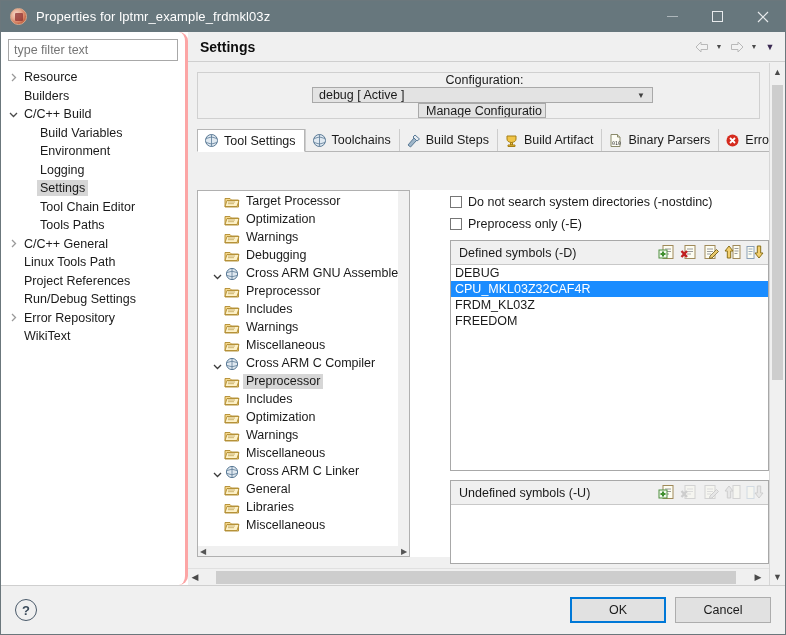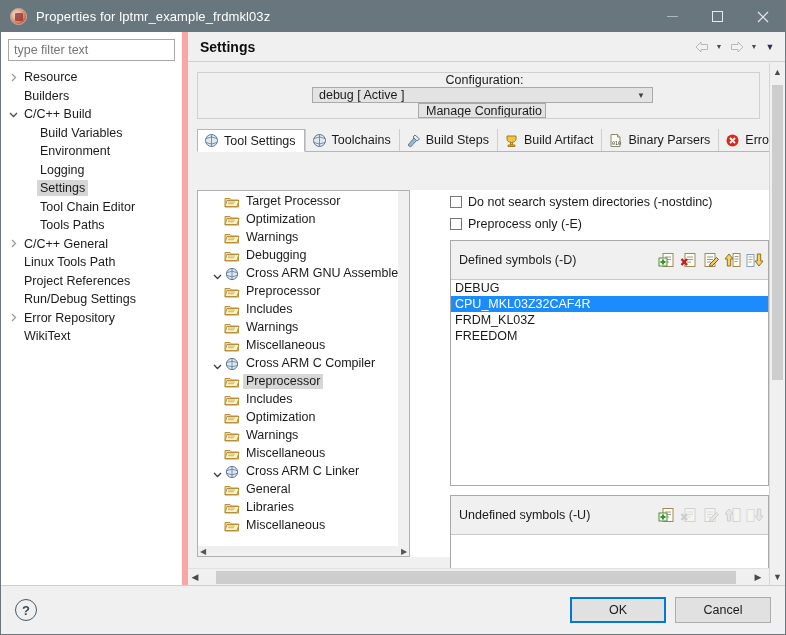--- a/index.html
+++ b/index.html
@@ -26,22 +26,22 @@
          color:#d9dde0; font-size:13px; }
   .wbtn.min i{ display:block; width:11px; height:1px; background:#aeb7bb; }
   .wbtn.max i{ display:block; width:11px; height:11px; border:1.5px solid #e7eaec; }
   .wbtn.close svg{ display:block; }
 
   
   #body{ position:absolute; top:31px; left:0; right:0; bottom:49px; display:flex;
          background:#ffffff; }
 
   
-  #leftpane{ width:187px; background:#ffffff; border-right:6px solid #fca5a5;
-             position:relative; flex:none; }
+  #leftpane{ width:187px; background:#ffffff; border-right:3px solid #fca5a5;
+             position:relative; flex:none;border-radius:9px; }
   #filter-wrap{ padding:7px 7px 5px 7px; }
   #filter-input{ width:100%; height:22px; border:1px solid #a8a8a8; background:#fff;
                  font-family:"Liberation Sans",sans-serif; font-size:12.5px; padding:0 5px;
                  color:#555; outline:none; }
   #nav-tree{ padding-top:2px; }
   .nrow{ height:18.5px; display:flex; align-items:center; white-space:nowrap;
          font-size:12.5px; color:#1a1a1a; }
   .nrow .twisty{ width:16px; flex:none; display:flex; align-items:center; justify-content:center;
                  color:#767676; font-size:9px; }
   .nrow .nlabel{ padding:0 3px; line-height:16px; }
@@ -104,21 +104,21 @@
   .sbarrow{ font-size:8px; color:#555; width:10px; text-align:center; }
 
   
   #options{ flex:1; min-width:0; position:relative;margin-left:40px; }
   .cbrow{ display:flex; align-items:center; height:20px; margin-top:2px; }
   .cbox{ width:12px; height:12px; border:1px solid #767676; background:#fff; flex:none;
          margin-right:6px; }
   .cblabel{ font-size:12.5px; }
 
   .symgroup{ border:1px solid #a8a8a8; background:#fff; margin-top:6px; }
-  .symhead{ height:39px; background:#f0f0f0; border-bottom:1px solid #c8c8c8;
+  .symhead{ height:24px; background:#f0f0f0; border-bottom:1px solid #c8c8c8;
             display:flex; align-items:center; }
   .symtitle{ margin-left:8px; font-size:12.5px; }
   .symtools{ margin-left:auto; display:flex; align-items:center; gap:4px; padding-right:4px; }
   .stool{ width:18px; height:17px; display:block; }
   .symlist{ background:#fff; overflow:hidden; }
   .symrow{ height:16px; display:flex; align-items:center; padding-left:4px; font-size:12.5px; }
   .symrow.selected{ background:#1a8cff; color:#ffffff; }
 
   
   #content-vsb{ width:16px; flex:none; background:#f0f0f0; border-left:1px solid #d6d6d6;

